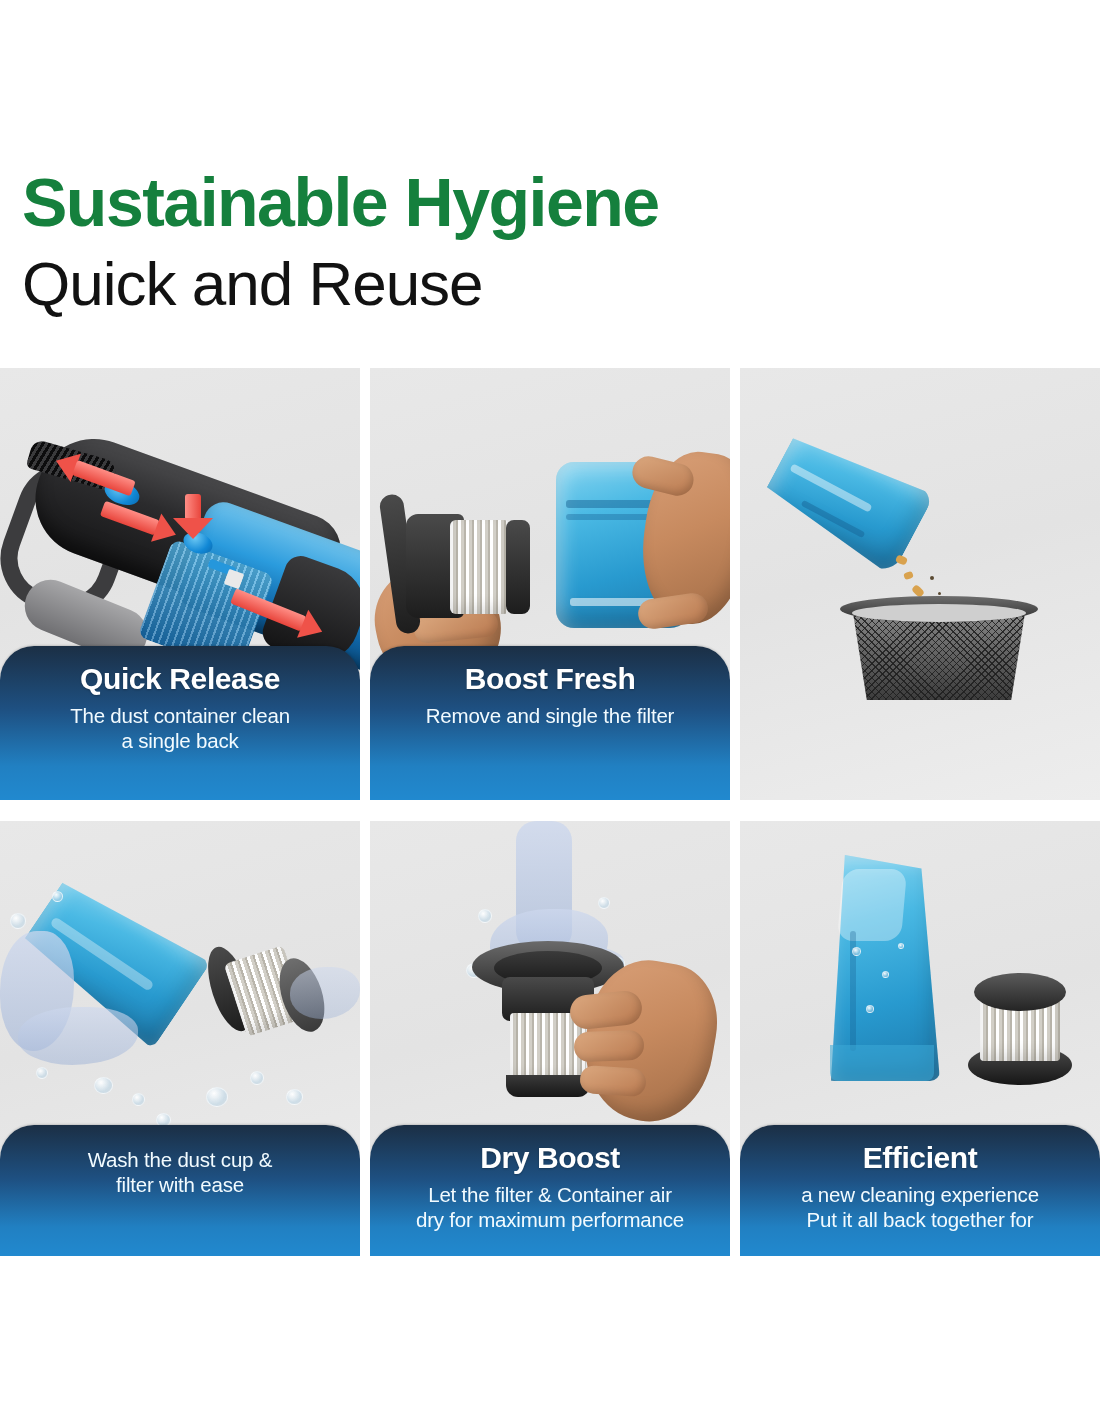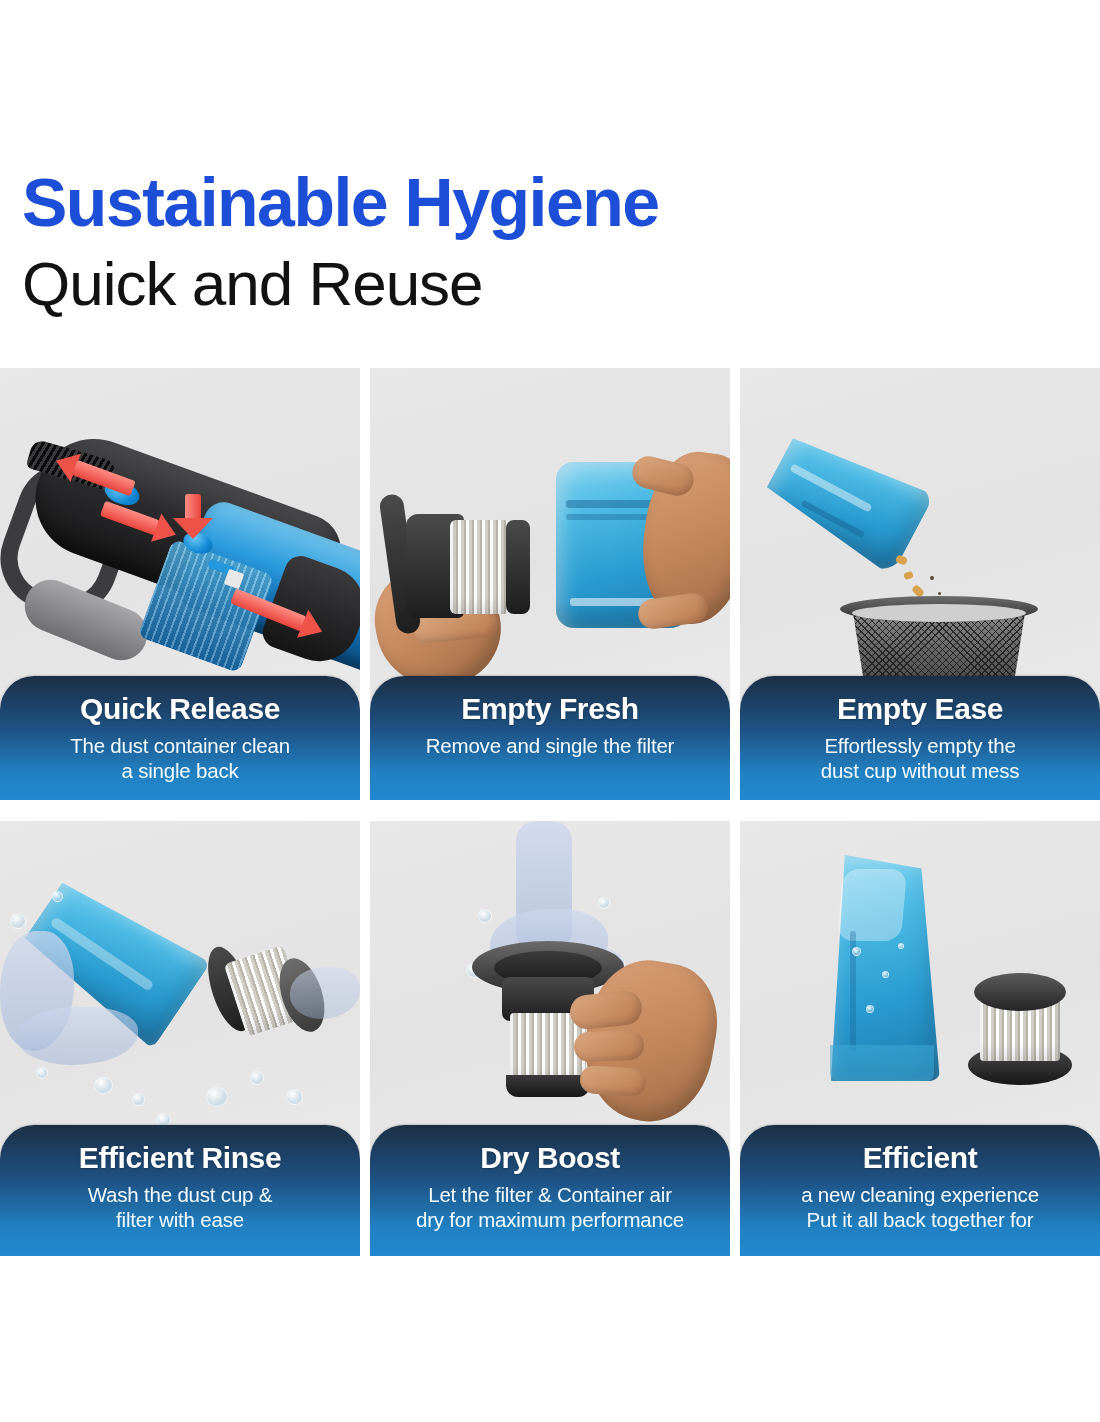--- a/index.html
+++ b/index.html
@@ -12,21 +12,21 @@
     overflow: hidden;
     position: relative;
   }
 
   
   .header { padding: 168px 0 0 22px; }
 
   .title-main {
     font-size: 68px;
     font-weight: bold;
-    color: #1d4ed8;
+    color: #15803d;
     letter-spacing: -1.5px;
     line-height: 1.0;
     white-space: nowrap;
   }
 
   .title-sub {
     font-size: 62px;
     font-weight: normal;
     color: #121212;
     letter-spacing: -1px;
@@ -57,21 +57,21 @@
   .photo {
     position: absolute;
     inset: 0;
     overflow: hidden;
   }
 
   
   .caption {
     position: absolute;
     left: 0; right: 0; bottom: 0;
-    height: 124px;
+    height: 154px;
     background: linear-gradient(180deg, #1b2f45 0%, #1e5183 42%, #2180c2 78%, #2189cf 100%);
     border-top-left-radius: 34px;
     border-top-right-radius: 34px;
     text-align: center;
     padding-top: 16px;
     box-shadow: 0 -1px 2px rgba(0,0,0,0.15);
   }
   .panel.row2 .caption { height: 131px; }
 
   .caption-title {
@@ -346,21 +346,21 @@
       <div class="sh cup-blue" style="left:186px;top:94px;width:136px;height:166px;border-radius:18px 22px 22px 18px;"></div>
       <div class="sh" style="left:196px;top:132px;width:112px;height:8px;background:rgba(20,90,140,.45);border-radius:3px;"></div>
       <div class="sh" style="left:196px;top:146px;width:96px;height:6px;background:rgba(20,90,140,.35);border-radius:3px;"></div>
       <div class="sh" style="left:200px;top:230px;width:86px;height:8px;background:rgba(255,255,255,.55);border-radius:3px;"></div>
 
       <div class="hand" style="position:absolute;left:274px;top:84px;width:104px;height:172px;transform:rotate(8deg);"></div>
       <div class="finger" style="left:262px;top:92px;width:62px;height:32px;transform:rotate(14deg);"></div>
       <div class="finger" style="left:268px;top:228px;width:70px;height:30px;transform:rotate(-8deg);"></div>
     </div>
     <div class="caption">
-      <div class="caption-title">Empty Fresh</div>
+      <div class="caption-title">Boost Fresh</div>
       <div class="caption-desc">
         <div>Remove and single the filter</div>
       </div>
     </div>
   </div>
 
   <div class="panel row1">
     <div class="photo">
 
       <div class="sh cup-blue" style="left:30px;top:86px;width:152px;height:92px;border-radius:10px 16px 22px 14px;transform:rotate(28deg);clip-path:polygon(0 18%,100% 0,100% 100%,0 78%);"></div>
@@ -373,27 +373,20 @@
       <div class="debris" style="left:170px;top:234px;width:8px;height:7px;"></div>
       <div class="debris" style="left:178px;top:246px;width:11px;height:8px;transform:rotate(-30deg);"></div>
       <div class="dust-spec" style="left:190px;top:208px;width:4px;height:4px;"></div>
       <div class="dust-spec" style="left:198px;top:224px;width:3px;height:3px;"></div>
       <div class="dust-spec" style="left:196px;top:248px;width:4px;height:4px;"></div>
       <div class="dust-spec" style="left:204px;top:262px;width:3px;height:3px;"></div>
 
       <div class="sh bin" style="left:104px;top:236px;width:190px;height:96px;border-radius:8px 8px 16px 16px;clip-path:polygon(4% 0,96% 0,88% 100%,12% 100%);"></div>
       <div class="sh" style="left:100px;top:228px;width:198px;height:26px;border-radius:50%;background:linear-gradient(180deg,#6d6d6d,#2d2d2d);"></div>
       <div class="sh" style="left:112px;top:236px;width:174px;height:18px;border-radius:50%;background:#cfcfcf;"></div>
-    </div>
-    <div class="caption">
-      <div class="caption-title">Empty Ease</div>
-      <div class="caption-desc">
-        <div>Effortlessly empty the</div>
-        <div>dust cup without mess</div>
-      </div>
     </div>
   </div>
 
   <div class="panel row2">
     <div class="photo">
 
       <div class="sh cup-blue" style="left:28px;top:86px;width:168px;height:104px;transform:rotate(34deg);clip-path:polygon(0 16%,100% 0,100% 100%,0 80%);border-radius:10px;"></div>
       <div class="sh" style="left:42px;top:128px;width:120px;height:10px;background:rgba(255,255,255,.35);border-radius:5px;transform:rotate(34deg);"></div>
 
       <div class="sh filter-cap" style="left:212px;top:124px;width:36px;height:88px;border-radius:50%/50%;transform:rotate(-18deg);"></div>
@@ -407,21 +400,20 @@
       <div class="drop" style="left:52px;top:70px;width:11px;height:11px;"></div>
       <div class="drop" style="left:94px;top:256px;width:19px;height:17px;"></div>
       <div class="drop" style="left:132px;top:272px;width:13px;height:13px;"></div>
       <div class="drop" style="left:206px;top:266px;width:22px;height:20px;"></div>
       <div class="drop" style="left:250px;top:250px;width:14px;height:14px;"></div>
       <div class="drop" style="left:286px;top:268px;width:17px;height:16px;"></div>
       <div class="drop" style="left:36px;top:246px;width:12px;height:12px;"></div>
       <div class="drop" style="left:156px;top:292px;width:15px;height:14px;"></div>
     </div>
     <div class="caption">
-      <div class="caption-title">Efficient Rinse</div>
       <div class="caption-desc">
         <div>Wash the dust cup &amp;</div>
         <div>filter with ease</div>
       </div>
     </div>
   </div>
 
   <div class="panel row2">
     <div class="photo">
 

